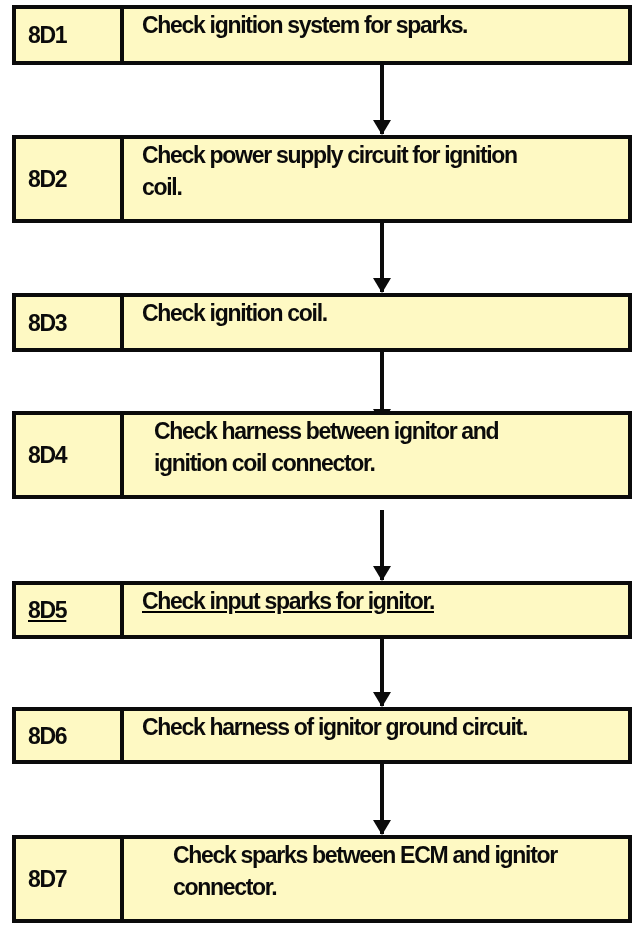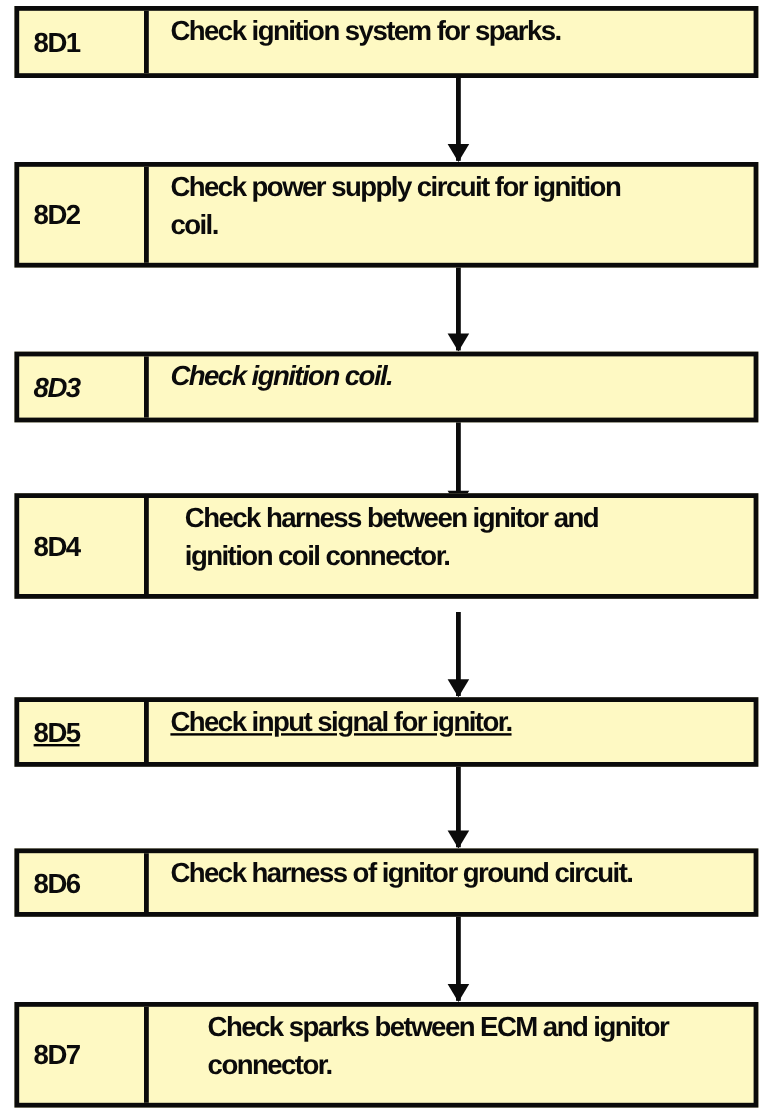--- a/index.html
+++ b/index.html
@@ -61,21 +61,21 @@
     left: -7px;
     width: 0;
     height: 0;
     border-left: 9px solid transparent;
     border-right: 9px solid transparent;
     border-top: 15px solid #0b0b0b;
   }
   
   .b1 { top: 5px;   height: 60px; }
   .b2 { top: 135px; height: 88px; }
-  .b3 { top: 293px; height: 59px; font-style: italic; }
+  .b3 { top: 293px; height: 59px; }
   .b4 { top: 411px; height: 88px; gap: 12px; }
   .b5 { top: 581px; height: 58px; text-decoration: underline; }
   .b6 { top: 707px; height: 57px; }
   .b7 { top: 835px; height: 88px; gap: 31px; }
   .a1 { top: 65px;  height: 69px; }
   .a2 { top: 223px; height: 69px; }
   .a3 { top: 352px; height: 71px; }
   .a4 { top: 510px; height: 70px; }
   .a5 { top: 639px; height: 67px; }
   .a6 { top: 764px; height: 70px; }
@@ -137,21 +137,21 @@
 
   <div class="flow-arrow a4">
       <div class="head"></div>
     </div>
 
   <div class="step-box b5">
     <div class="code-cell">
       <span>8D5</span>
     </div>
     <div class="text-cell">
-      <span>Check input signal for ignitor.</span>
+      <span>Check input sparks for ignitor.</span>
     </div>
   </div>
 
   <div class="flow-arrow a5">
       <div class="head"></div>
     </div>
 
   <div class="step-box b6">
     <div class="code-cell">
       <span>8D6</span>

